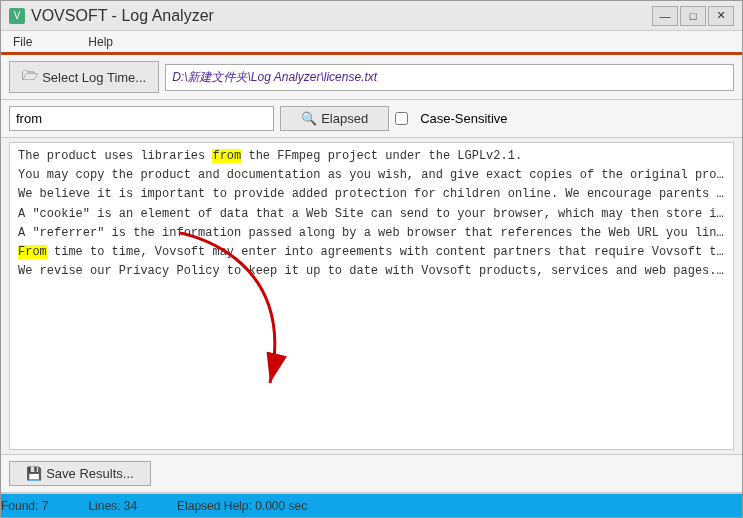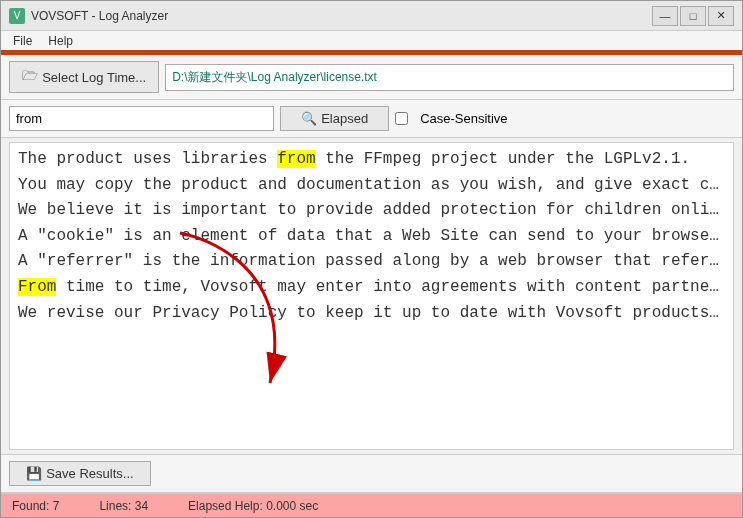--- a/index.html
+++ b/index.html
@@ -39,21 +39,21 @@
       height: 16px;
       background: #4a7;
       border-radius: 2px;
       font-size: 10px;
       display: flex;
       align-items: center;
       justify-content: center;
       color: white;
     }
     .title-bar-text {
-      font-size: 12px;
+      font-size: 16px;
       color: #333;
     }
     .title-bar-controls {
       display: flex;
       gap: 2px;
     }
     .title-btn {
       width: 26px;
       height: 20px;
       border: 1px solid #aaa;
@@ -64,22 +64,23 @@
       justify-content: center;
       font-size: 11px;
       color: #333;
     }
 
     .menu-bar {
       height: 24px;
       display: flex;
       align-items: center;
       padding: 0 4px;
-      border-bottom: 5px solid #c2410c;
+      border-bottom: 3px solid #c2410c;
       background: #f5f5f5;
+      gap: 40px;
     }
     .menu-item {
       padding: 2px 8px;
       cursor: pointer;
       font-size: 12px;
       color: #333;
     }
 
     .toolbar {
       padding: 6px 8px;
@@ -100,24 +101,25 @@
       font-size: 13px;
       color: #333;
       white-space: nowrap;
     }
     .file-path {
       flex: 1;
       padding: 4px 6px;
       border: 1px solid #aaa;
       background: white;
       font-size: 12px;
-      color: #0f766e;
+      color: #4c1d95;
       overflow: hidden;
       text-overflow: ellipsis;
       white-space: nowrap;
+      font-style: italic;
     }
 
     .search-bar {
       padding: 6px 8px;
       display: flex;
       align-items: center;
       gap: 6px;
       border-bottom: 1px solid #ccc;
       background: #f5f5f5;
     }
@@ -151,21 +153,21 @@
     .content-area {
       flex: 1;
       padding: 4px 8px;
       background: white;
       overflow: hidden;
       border: 1px solid #ccc;
       margin: 4px 8px;
       position: relative;
     }
     .log-content {
-      font-size: 16px;
+      font-size: 12px;
       line-height: 1.6;
       color: #333;
       font-family: Consolas, 'Courier New', monospace;
     }
     .log-line {
       white-space: nowrap;
       overflow: hidden;
       text-overflow: ellipsis;
     }
     .highlight {
@@ -200,22 +202,22 @@
       border: 1px solid #aaa;
       cursor: pointer;
       font-size: 13px;
       color: #333;
     }
 
     .status-bar {
       height: 24px;
       display: flex;
       align-items: center;
-      padding: 0 11px;
-      background: #fca5a5;
+      padding: 0 0;
+      background: #0ea5e9;
       border-top: 1px solid #ccc;
       font-size: 12px;
       color: #333;
       gap: 40px;
     }
   </style>
 </head>
 <body>
 
 <div class="window">

